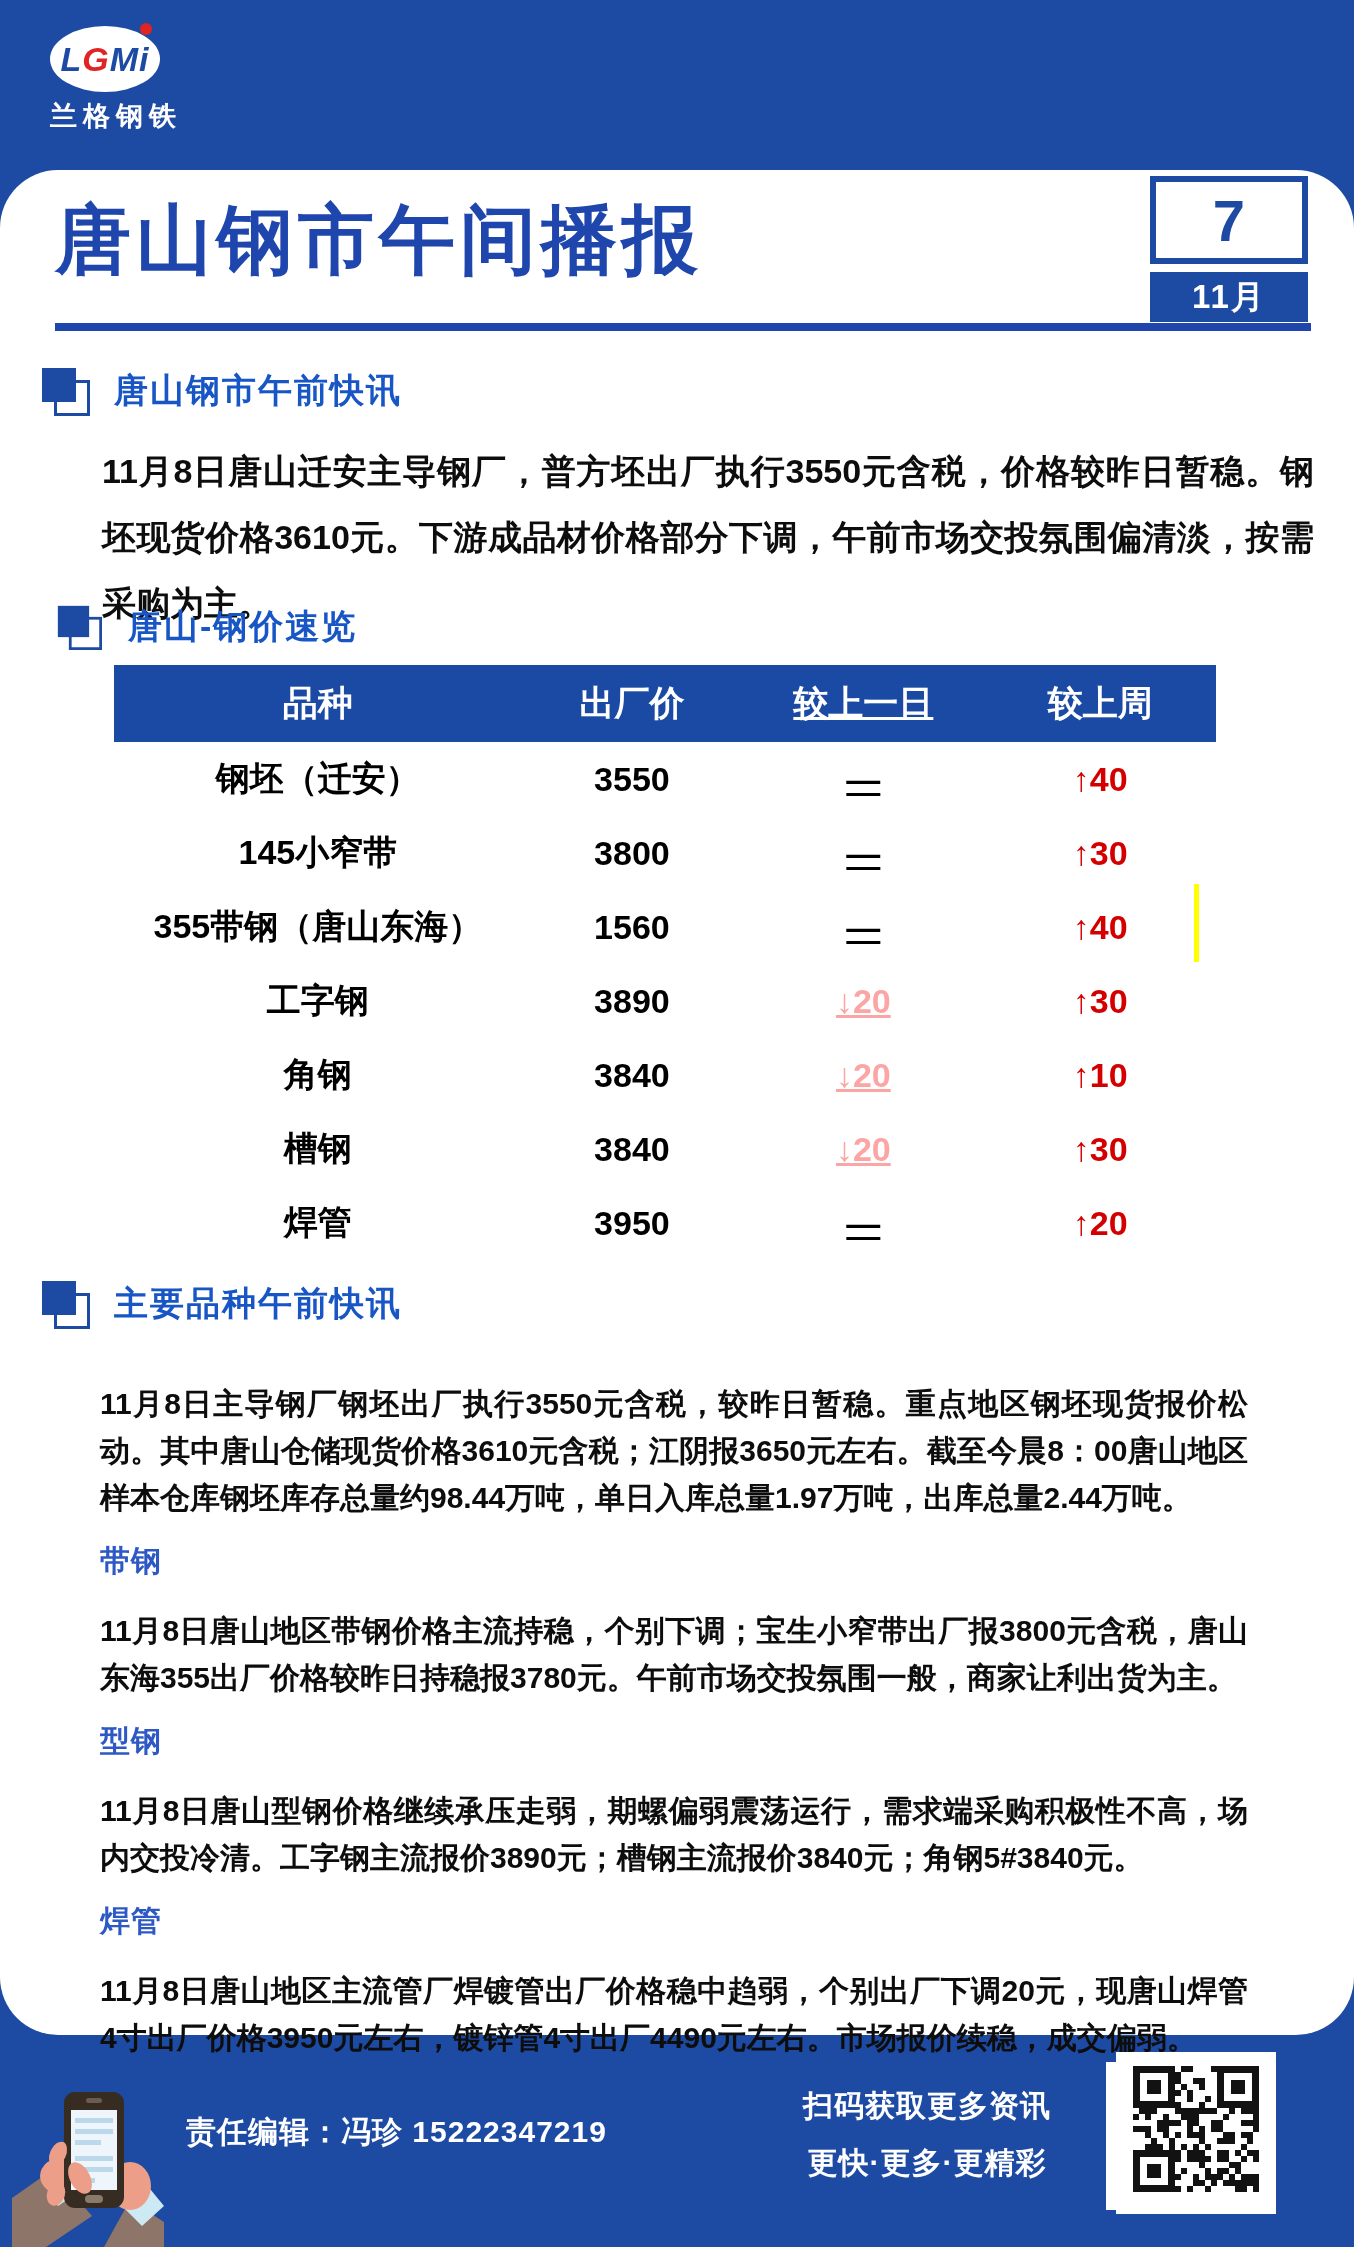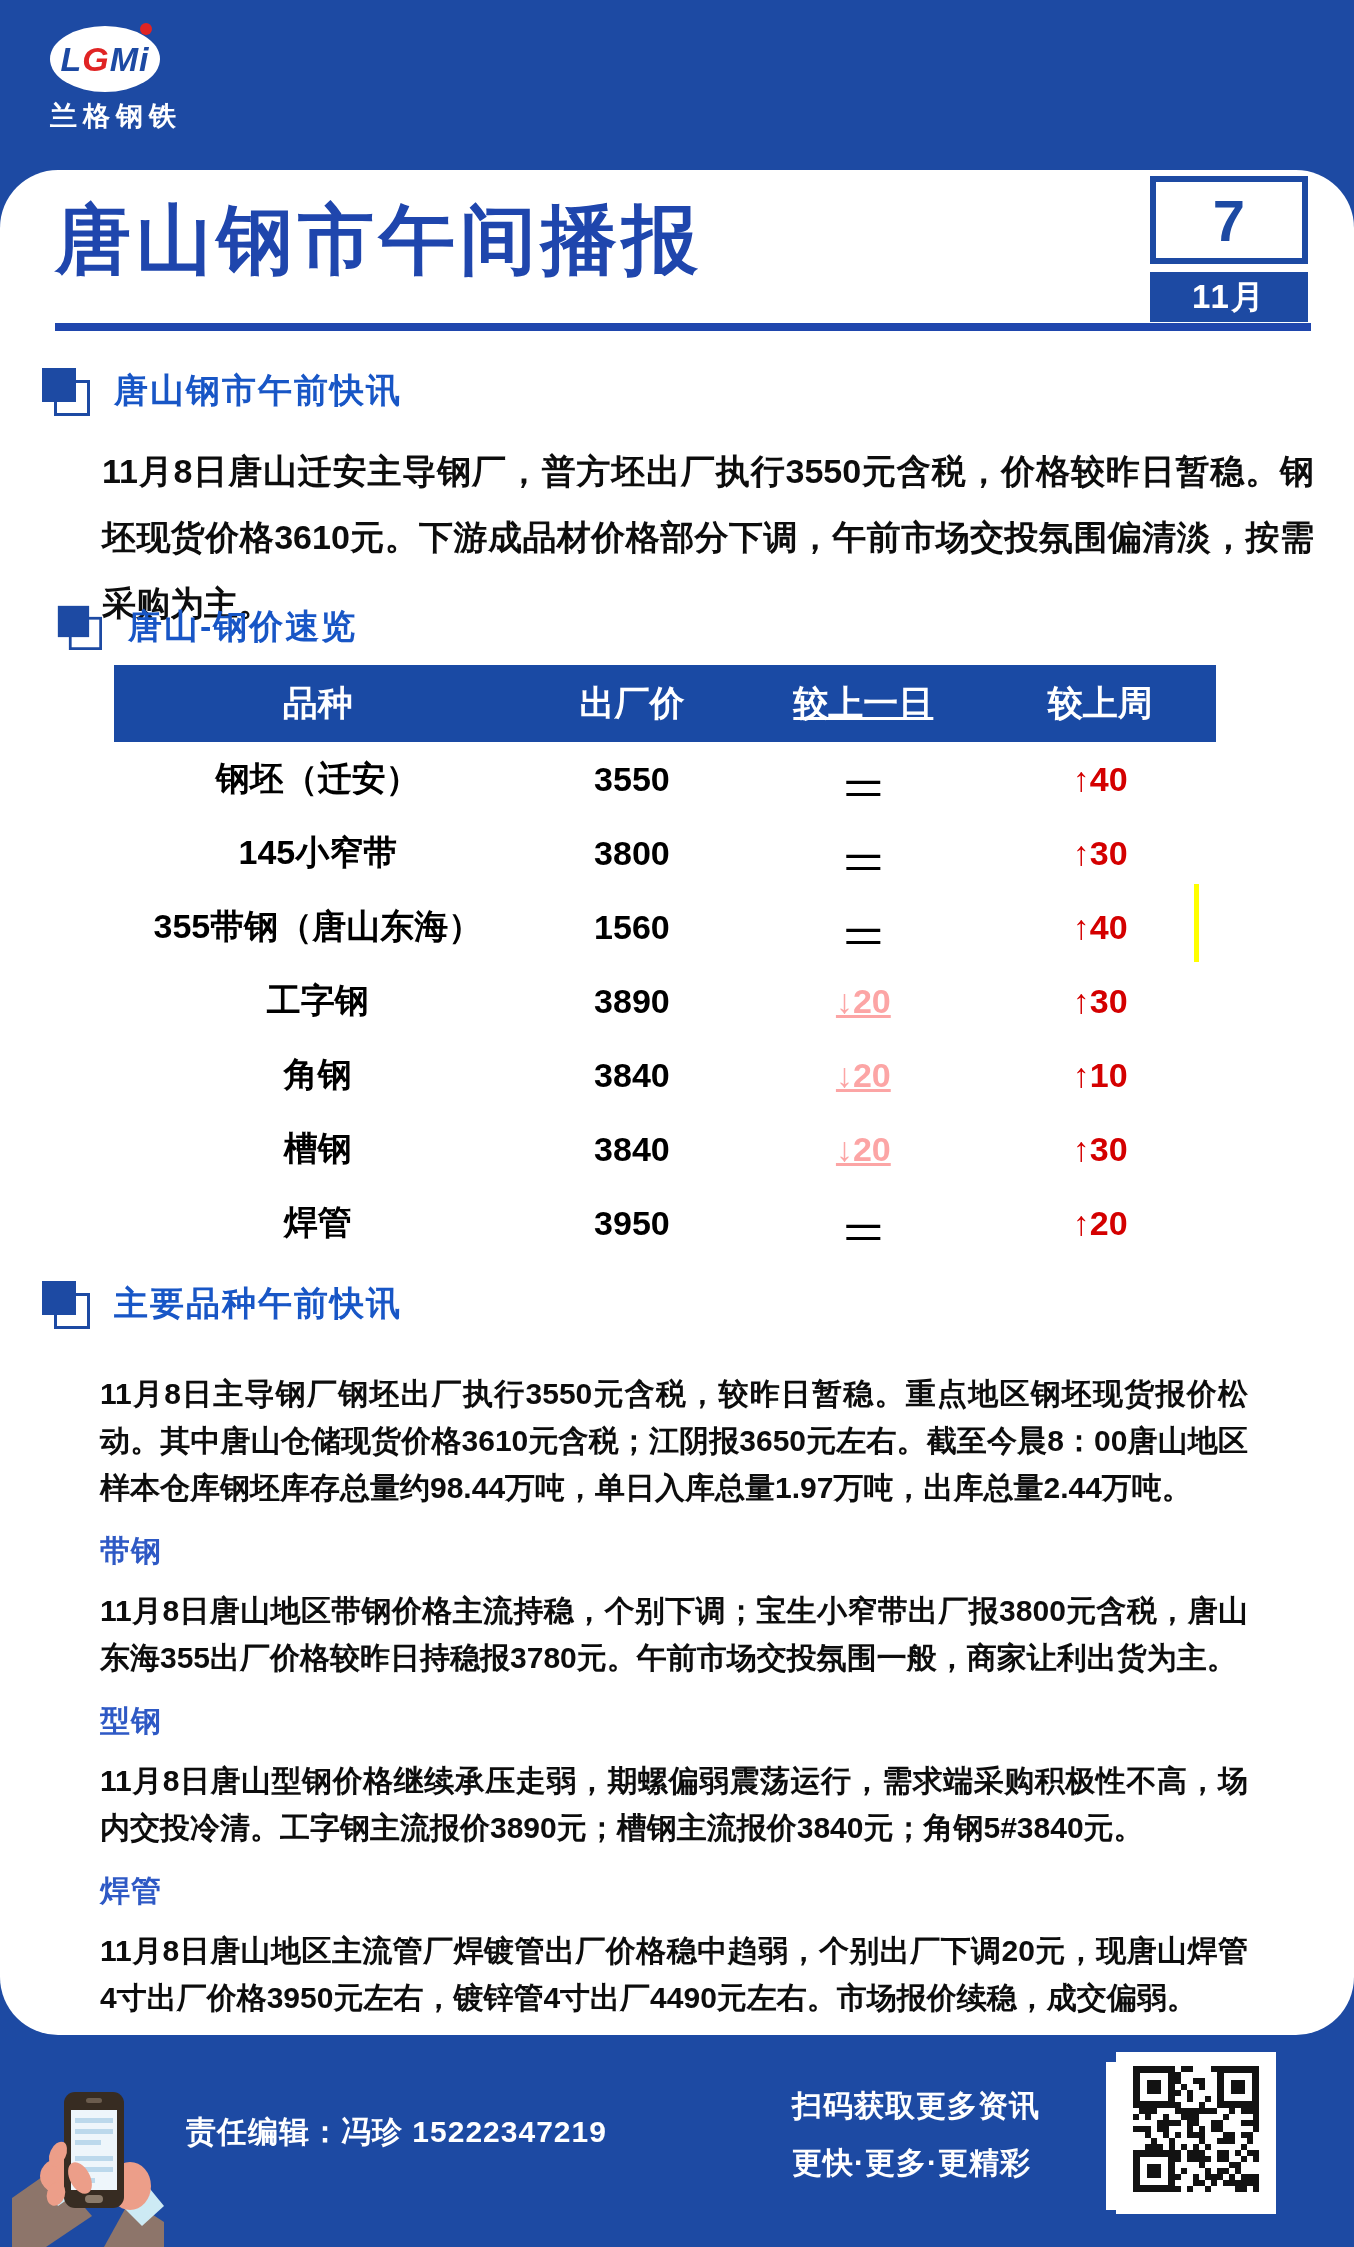--- a/index.html
+++ b/index.html
@@ -55,26 +55,26 @@
   .c4{width:21%;text-align:center;}
   .chg-up{color:#d40000;}
   .chg-down{color:#fca5a5;}
   .chg-flat{color:#000;}
   .artifact{position:absolute;left:1194px;top:884px;width:5px;height:78px;background:#ffff00;}
 
   
   .bulletins{position:absolute;left:100px;top:1355px;width:1148px;}
   .bulletins h4{margin:20px 0 0 0;font-size:30px;color:#2e59c5;font-weight:bold;letter-spacing:1px;}
   .bulletins h4:first-child{margin-top:0;}
-  .bulletins p{margin:15px 0 0 0;font-size:30px;font-weight:bold;line-height:47px;
+  .bulletins p{margin:25px 0 0 0;font-size:30px;font-weight:bold;line-height:47px;
                color:#0d0d0d;text-align:justify;}
 
   
   .editor{position:absolute;left:186px;top:2112px;font-size:30px;font-weight:bold;color:#fff;letter-spacing:1px;}
-  .scan{position:absolute;left:792px;top:2086px;width:270px;text-align:left;
+  .scan{position:absolute;left:792px;top:2086px;width:270px;text-align:center;
         color:#fff;font-weight:bold;font-size:30px;letter-spacing:1px;}
   .scan .l2{margin-top:16px;}
   .phone{position:absolute;left:12px;top:2076px;}
   .qr-back{position:absolute;left:1106px;top:2062px;width:150px;height:148px;background:#fff;}
   .qr-card{position:absolute;left:1116px;top:2052px;width:160px;height:162px;background:#fff;}
   .qr-grid{position:absolute;left:17px;top:14px;width:126px;height:126px;}
   .qr-grid i{position:absolute;width:6px;height:6px;background:#121212;}
   .qr-finder{position:absolute;width:42px;height:42px;border:7px solid #121212;box-sizing:border-box;}
   .qr-finder::after{content:"";position:absolute;left:7px;top:7px;width:14px;height:14px;background:#121212;}
   .qf-tl{left:0;top:0;} .qf-tr{left:84px;top:0;} .qf-bl{left:0;top:84px;}

